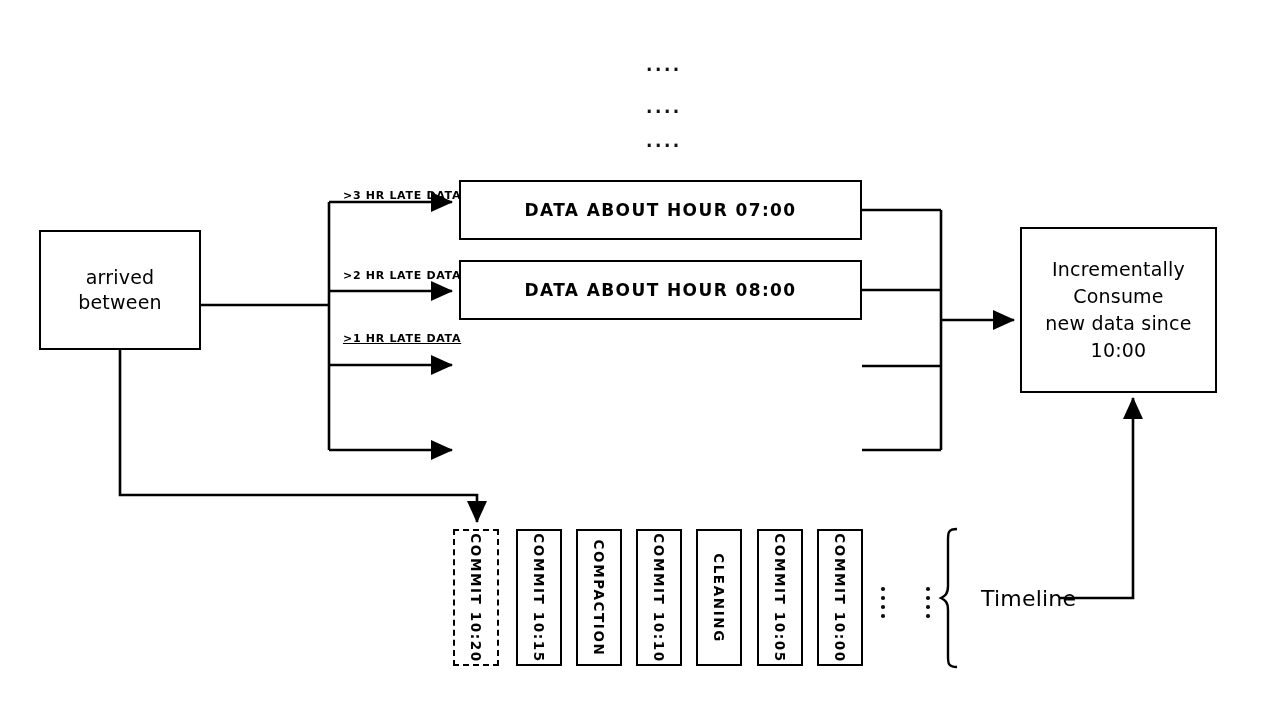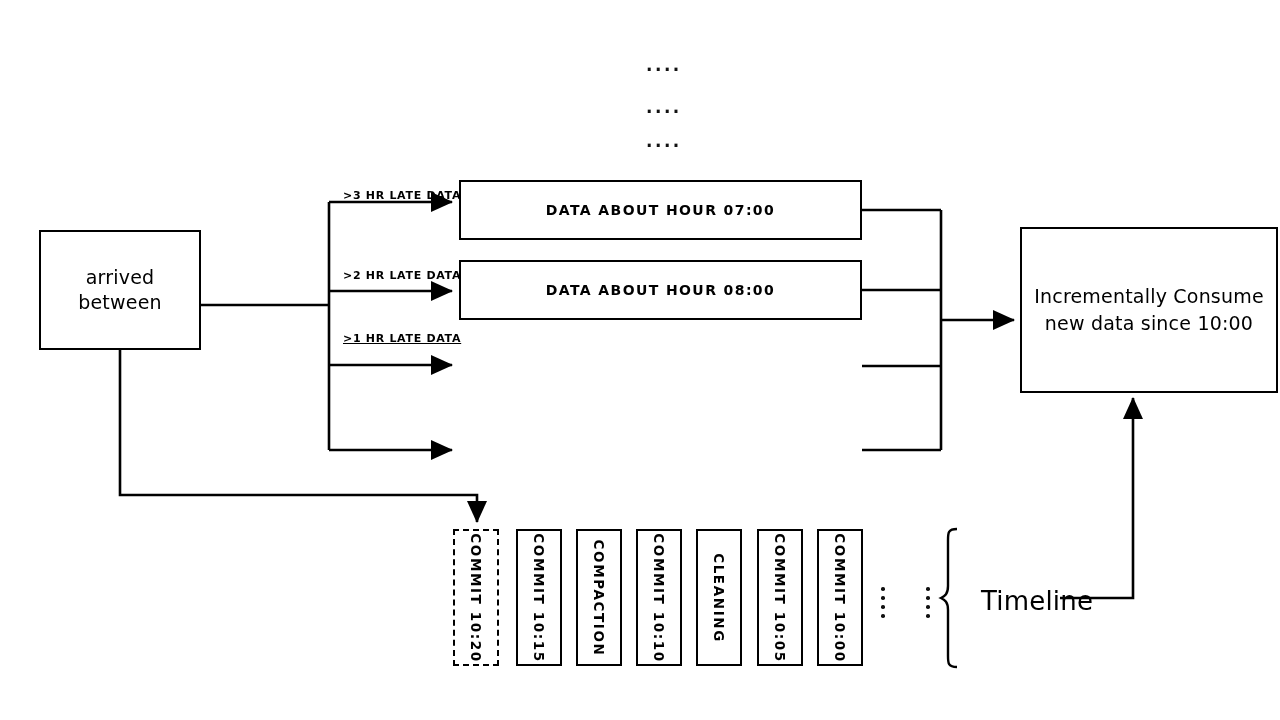--- a/index.html
+++ b/index.html
@@ -8,42 +8,42 @@
   svg.layer{position:absolute;left:0;top:0;width:1280px;height:720px;}
 
   .node{position:absolute;box-sizing:border-box;border:2.5px solid #000;background:#fff;
         display:flex;align-items:center;justify-content:center;text-align:center;}
   .hand{font-family:"DejaVu Sans",sans-serif;color:#000;letter-spacing:.2px;}
 
   
   #upsert-box{left:39px;top:230px;width:162px;height:120px;}
   #upsert-box .txt{font-size:19px;line-height:25px;font-weight:400;}
 
-  #consume-box{left:1020px;top:227px;width:258px;height:166px;}
+  #consume-box{left:1020px;top:227px;width:197px;height:166px;}
   #consume-box .txt{font-size:19px;line-height:27px;font-weight:400;}
 
   
   .hour-box{width:403px;height:60px;}
-  .hour-box .txt{font-size:14px;font-weight:700;letter-spacing:1.4px;
+  .hour-box .txt{font-size:17px;font-weight:700;letter-spacing:1.4px;
                  font-family:"DejaVu Sans",sans-serif;}
 
   
   .commit-box{width:46px;height:137px;display:flex;align-items:center;justify-content:center;}
   .commit-box.dashed{border:2.5px dashed #000;}
   .commit-box .vtxt{transform:rotate(90deg);white-space:nowrap;font-size:13.5px;
                     font-weight:700;letter-spacing:1.6px;font-family:"DejaVu Sans",sans-serif;}
 
   .edge-label{position:absolute;font-size:11px;font-weight:700;letter-spacing:.7px;
               white-space:nowrap;color:#000;font-family:"DejaVu Sans",sans-serif;}
 
   .dots-h{position:absolute;font-size:17px;font-weight:700;letter-spacing:2.5px;color:#111;}
   .dots-v{position:absolute;width:4px;}
   .dots-v i{display:block;width:3.5px;height:3.5px;background:#111;border-radius:50%;margin-bottom:5.5px;}
 
-  .timeline-label{position:absolute;font-size:26px;color:#000;white-space:nowrap;
+  .timeline-label{position:absolute;font-size:22px;color:#000;white-space:nowrap;
                   font-family:"DejaVu Sans",sans-serif;}
 </style>
 </head>
 <body>
 
 <div id="stage">
 
   <svg class="layer" viewBox="0 0 1280 720">
     <defs>
       <marker id="ah" markerWidth="9" markerHeight="9" refX="8.2" refY="4.5" orient="auto" markerUnits="strokeWidth">

